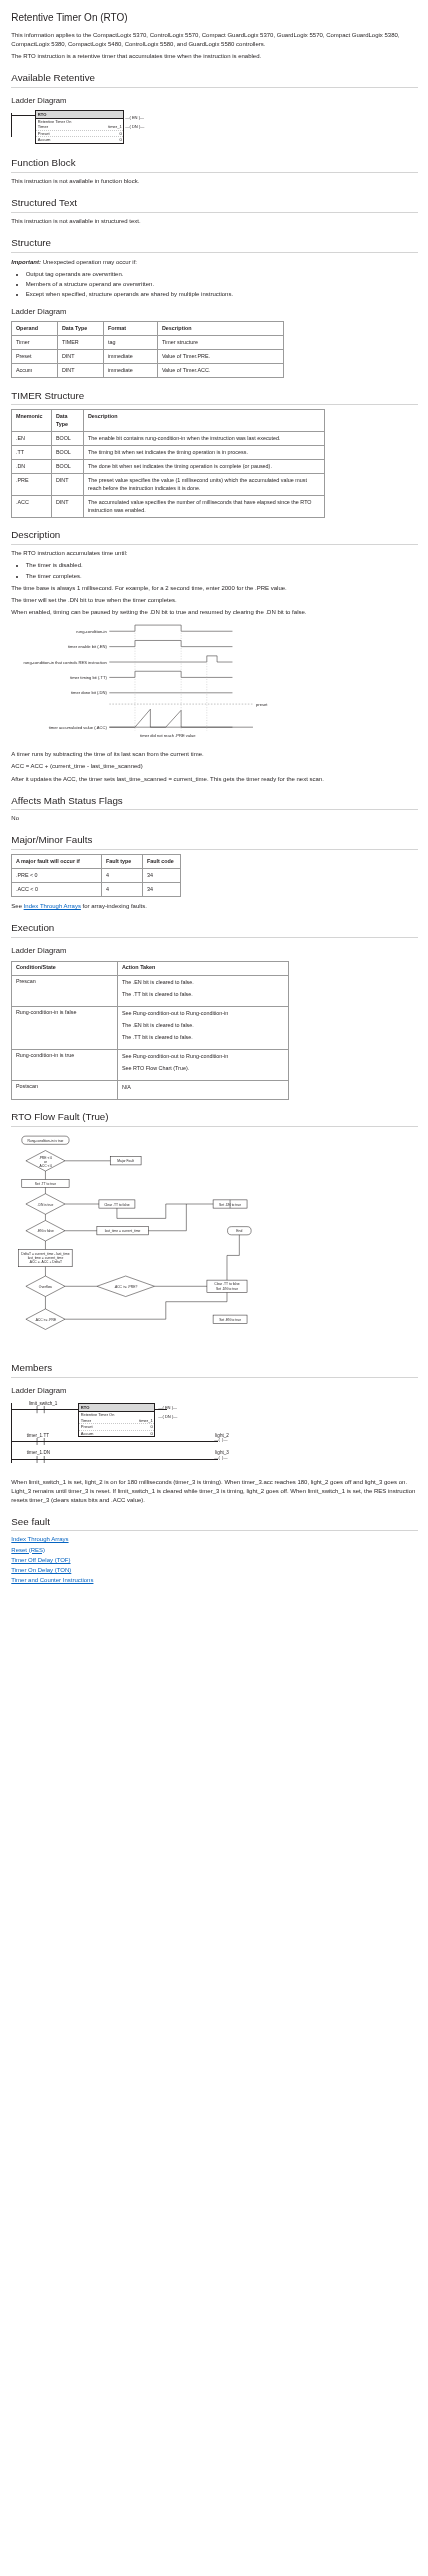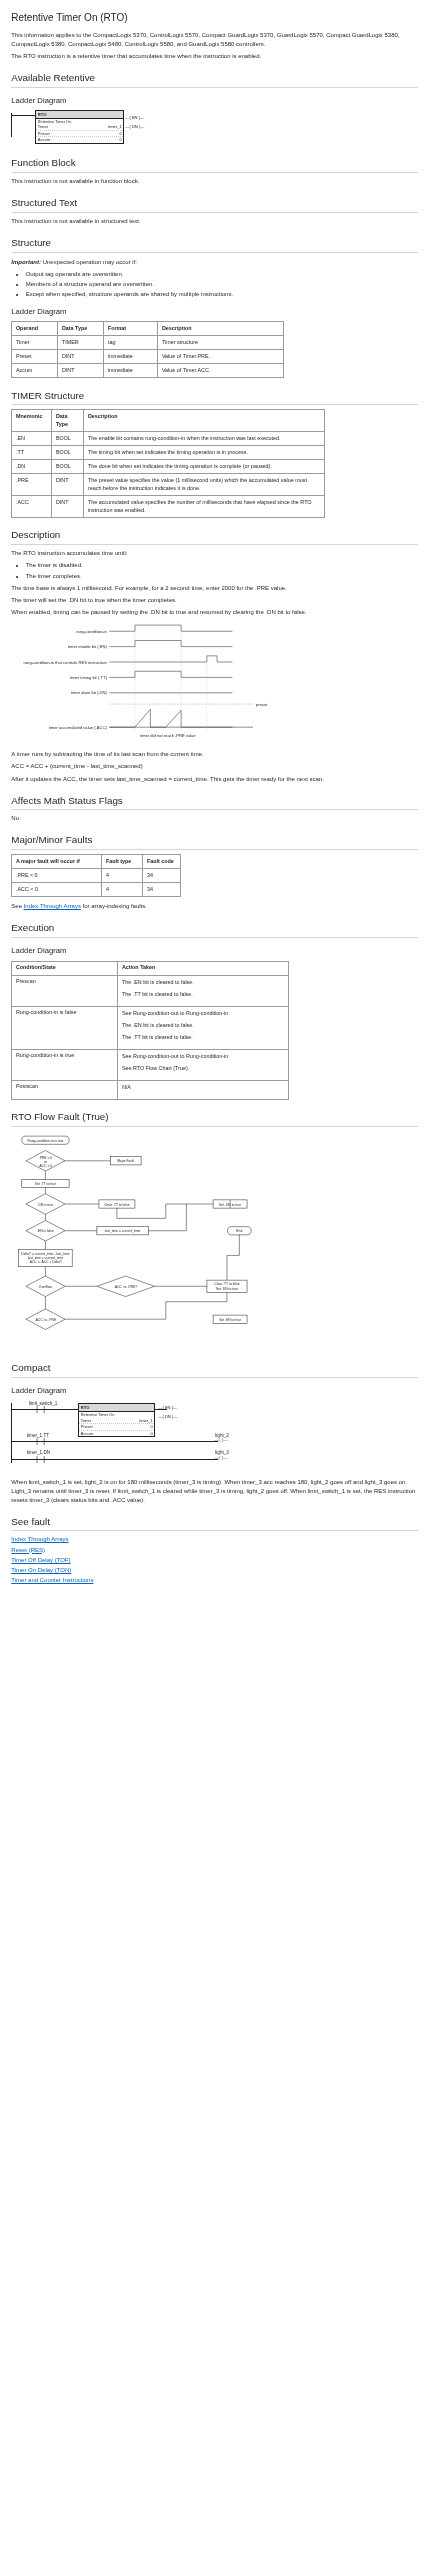--- a/index.html
+++ b/index.html
@@ -450,21 +450,21 @@
 
         <path d="M104,364 L300,364 L300,330 L419,330 L419,312" fill="none"></path>
         <path d="M419,288 L419,240 L443,240 L443,200" fill="none"></path>
         <path d="M425,148 L425,132" fill="none"></path>
         <path d="M205,148 L205,168 L300,168 L300,140 L392,140" fill="none"></path>
         <path d="M266,192 L340,192 L340,140" fill="none" stroke-dasharray="0"></path>
       </g>
     </svg>
   </div>
 
-  <h2>Compact</h2>
+  <h2>Members</h2>
   <h3>Ladder Diagram</h3>
 
   <div class="example-rungs" style="position:relative;height:72px;width:289px;">
     <div class="rail" style="height:60px;top:2.1px;"></div>
 
     <div style="position:absolute;left:1px;top:8.2px;width:155px;height:0.5px;background:#231f20;"></div>
     <div style="position:absolute;left:24px;top:5.2px;">
       <svg width="11.3" height="7.2" viewBox="0 0 22 14">
           <path d="M4,0 L4,14 M18,0 L18,14" stroke="#231f20" stroke-width="1.2" fill="none"></path>
         </svg>

